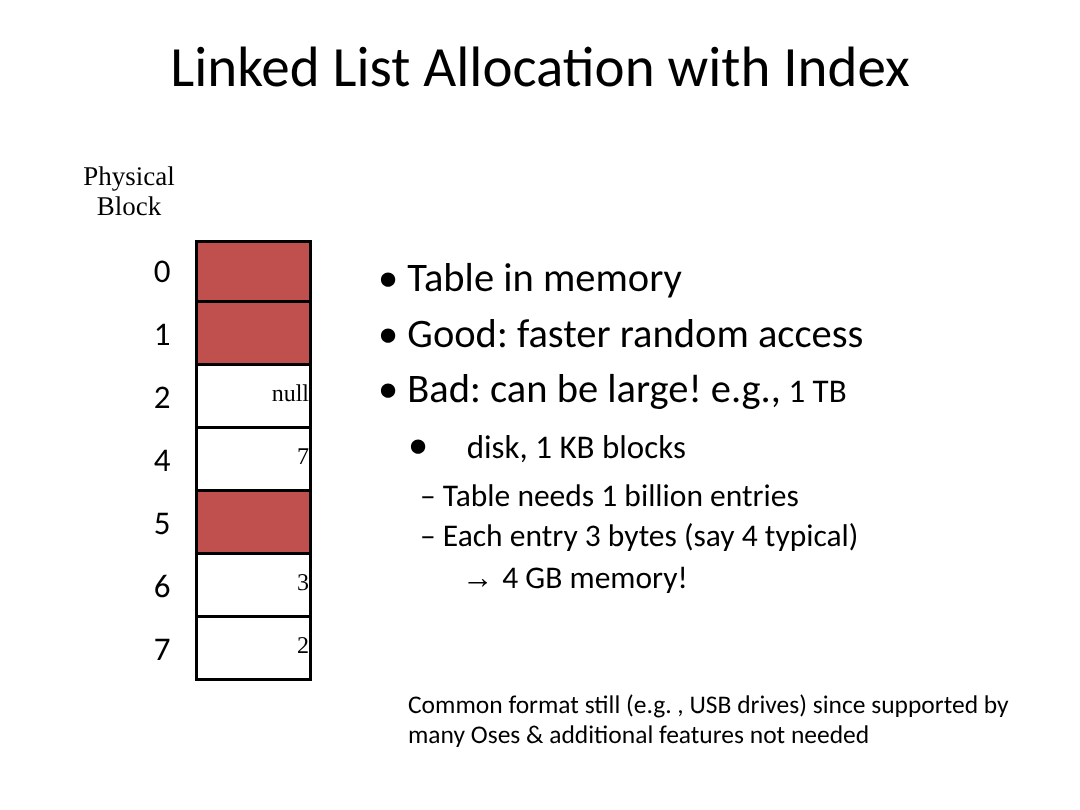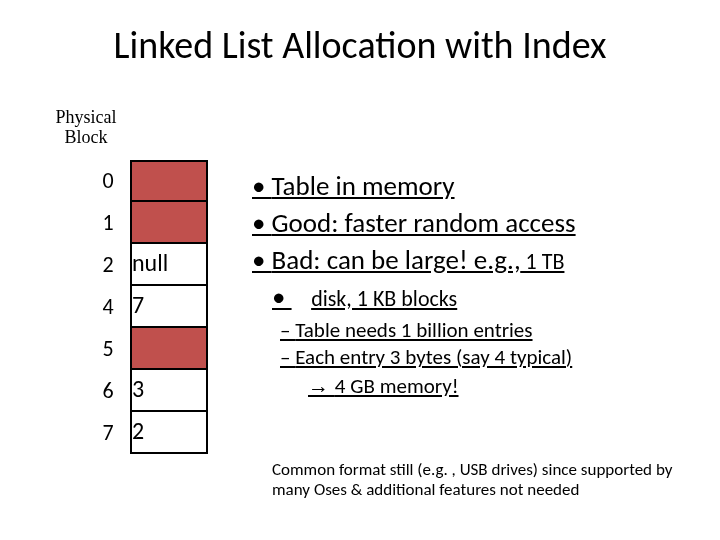--- a/index.html
+++ b/index.html
@@ -3,24 +3,24 @@
 <meta charset="utf-8">
 <style>
   * { box-sizing: border-box; margin: 0; padding: 0; }
   html, body { width: 720px; height: 540px; background: #fff; font-family: Calibri, "Segoe UI", Arial, sans-serif; color: #000; }
   .slide { width: 720px; height: 388px; position: relative; }
   .title { position: absolute; top: 22px; left: 0; width: 720px; text-align: center; font-size: 38px; font-weight: 400; }
   .pb-label { position: absolute; top: 108px; left: 46px; width: 80px; text-align: center; font-size: 18px; line-height: 1.1; font-family: Liberation Serif, serif; }
   .table { position: absolute; top: 160px; left: 86px; }
   .row { height: 42px; }
   .idx { display: inline-block; width: 44px; height: 42px; text-align: center; font-size: 22px; line-height: 42px; vertical-align: top; }
-  .cell { display: inline-block; width: 78px; height: 42px; border: 2px solid #000; text-align: left; font-size: 24px; line-height: 38px; vertical-align: top; background: #fff; }
+  .cell { display: inline-block; width: 78px; height: 42px; border: 2px solid #000; text-align: right; font-size: 16px; line-height: 38px; vertical-align: top; background: #fff; font-family: Liberation Serif, serif; }
   .row + .row .cell { border-top: none; }
   .cell.shaded { background: #c0504d; }
-  .bullets { position: absolute; top: 170px; left: 252px; width: 440px; font-size: 22px; line-height: 1.22; text-decoration: underline; }
+  .bullets { position: absolute; top: 170px; left: 252px; width: 440px; font-size: 22px; line-height: 1.22; }
   .b1 { font-size: 27px; margin-bottom: 4px; }
   .b1::before { content: "• "; }
   .sub { font-size: 23px; margin-left: 28px; margin-bottom: 6px; }
   .sub::before { content: "– "; }
   .sub2 { font-size: 21px; margin-left: 28px; margin-bottom: 2px; }
   .sub2::before { content: "– "; }
   .cont { margin-left: 20px; }
   .arrow { font-family: "Segoe UI Symbol", Arial; }
   .footnote { position: absolute; top: 460px; left: 272px; width: 410px; font-size: 17px; line-height: 1.15; }
   .small { font-size: 22px; }

